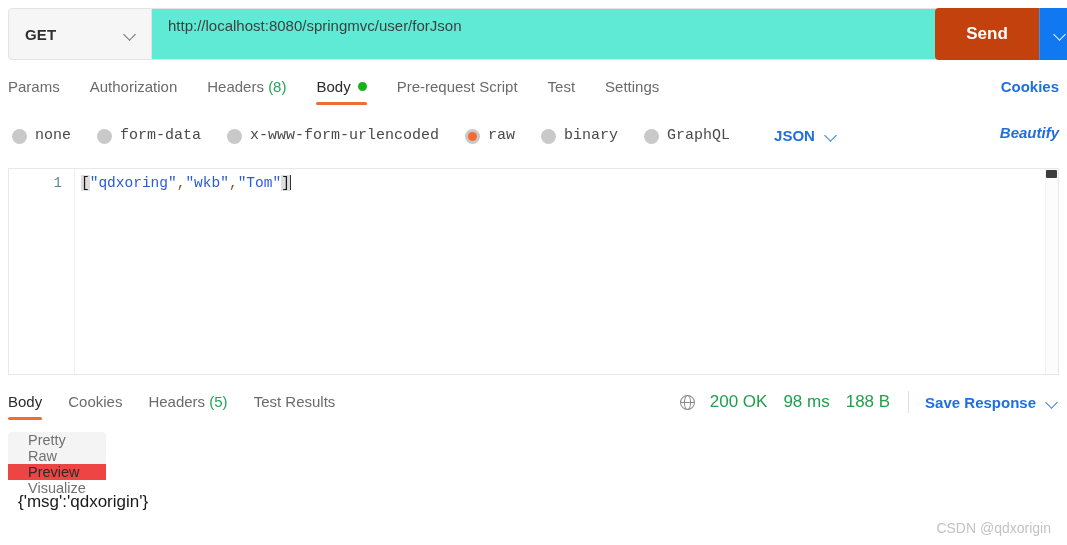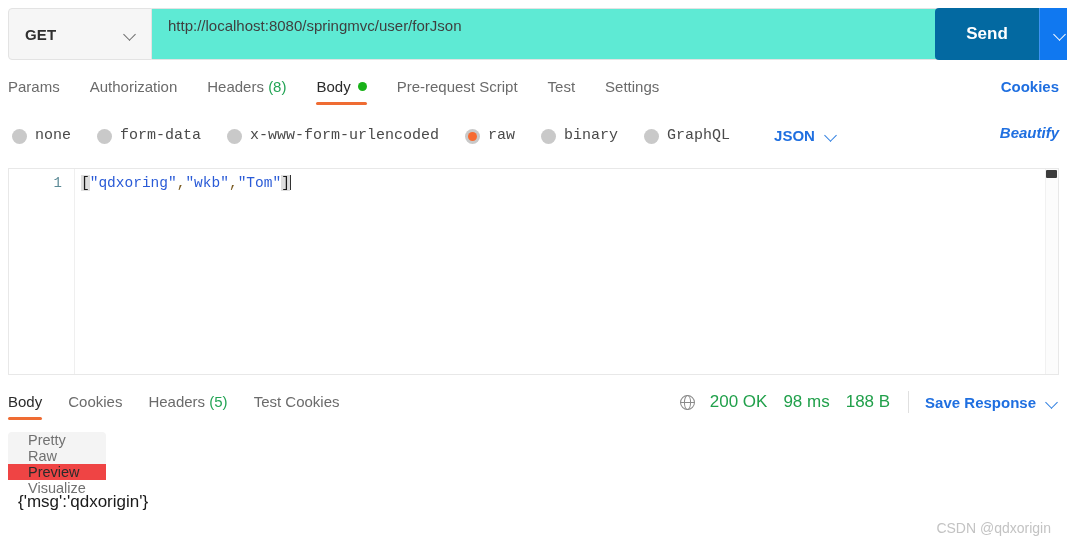--- a/index.html
+++ b/index.html
@@ -28,21 +28,21 @@
     transform: rotate(45deg);
   }
   .url-field {
     flex: 1; height: 52px; background: #5eead4;
     border: 1px solid #e3e3e3; border-left: none; border-radius: 0 4px 4px 0;
     display: flex; align-items: flex-start; padding: 8px 16px;
   }
   .url-text { font-size: 15px; color: #3f3f3f; }
   .send-wrap { margin-left: 10px; display: flex; }
   .send-btn {
-    width: 104px; height: 52px; background: #0369a1; border: none; border-radius: 4px 0 0 4px;
+    width: 104px; height: 52px; background: #c2410c; border: none; border-radius: 4px 0 0 4px;
     color: #fff; font-size: 17px; font-weight: bold; font-family: "Liberation Sans", sans-serif;
     cursor: pointer; display: flex; align-items: center; justify-content: center;
   }
   .send-caret {
     width: 42px; height: 52px; background: #1078f0; border-radius: 0 4px 4px 0;
     border-left: 1px solid #3c92f4; display: flex; align-items: center; justify-content: center; cursor: pointer;
   }
   .chev-white { width: 13px; height: 8px; position: relative; }
   .chev-white::before {
     content: ""; position: absolute; left: 1px; top: 0px;
@@ -196,21 +196,21 @@
     <div class="code-line"><span class="tok-brk">[</span><span class="tok-str">"qdxoring"</span><span class="tok-pun">,</span><span class="tok-str">"wkb"</span><span class="tok-pun">,</span><span class="tok-str">"Tom"</span><span class="tok-brk">]</span><span class="caret"></span></div>
     <div class="ed-scroll-track">
       <div class="ed-scroll-thumb"></div>
     </div>
   </div>
 
   <div class="res-tabs">
     <div class="restab active"><span>Body</span></div>
     <div class="restab"><span>Cookies</span></div>
     <div class="restab"><span>Headers</span> <span class="count-green">(5)</span></div>
-    <div class="restab"><span>Test Cookies</span></div>
+    <div class="restab"><span>Test Results</span></div>
   </div>
 
   <div class="res-status">
     <svg class="globe" viewBox="0 0 20 20">
       <circle cx="10" cy="10" r="8.2" fill="none" stroke="#8a8a8a" stroke-width="1.2"></circle>
       <ellipse cx="10" cy="10" rx="3.6" ry="8.2" fill="none" stroke="#8a8a8a" stroke-width="1.2"></ellipse>
       <line x1="1.8" y1="10" x2="18.2" y2="10" stroke="#8a8a8a" stroke-width="1.2"></line>
     </svg>
     <span class="stat">200 OK</span>
     <span class="stat">98 ms</span>

